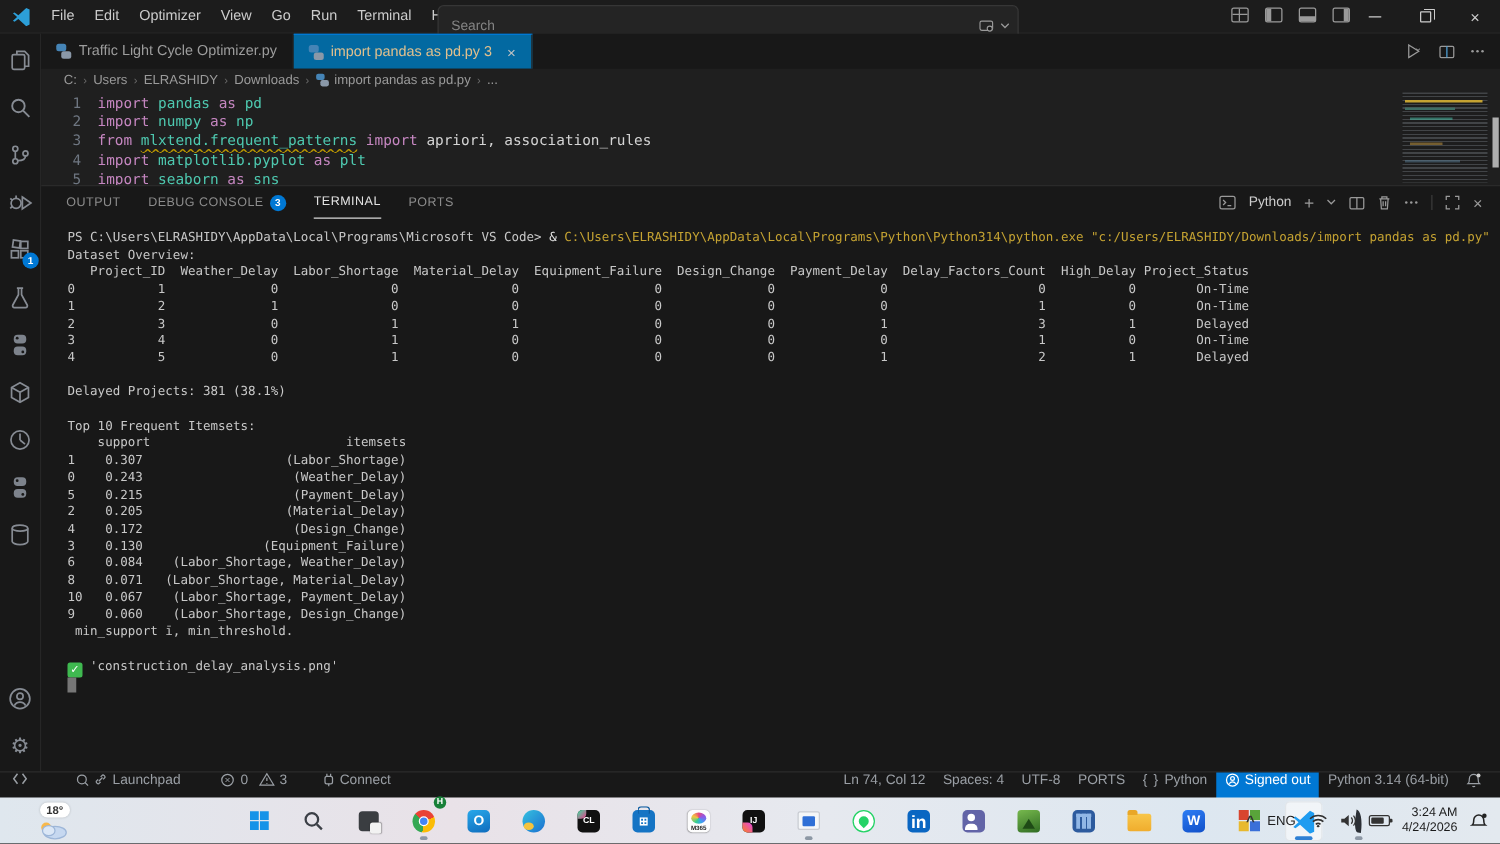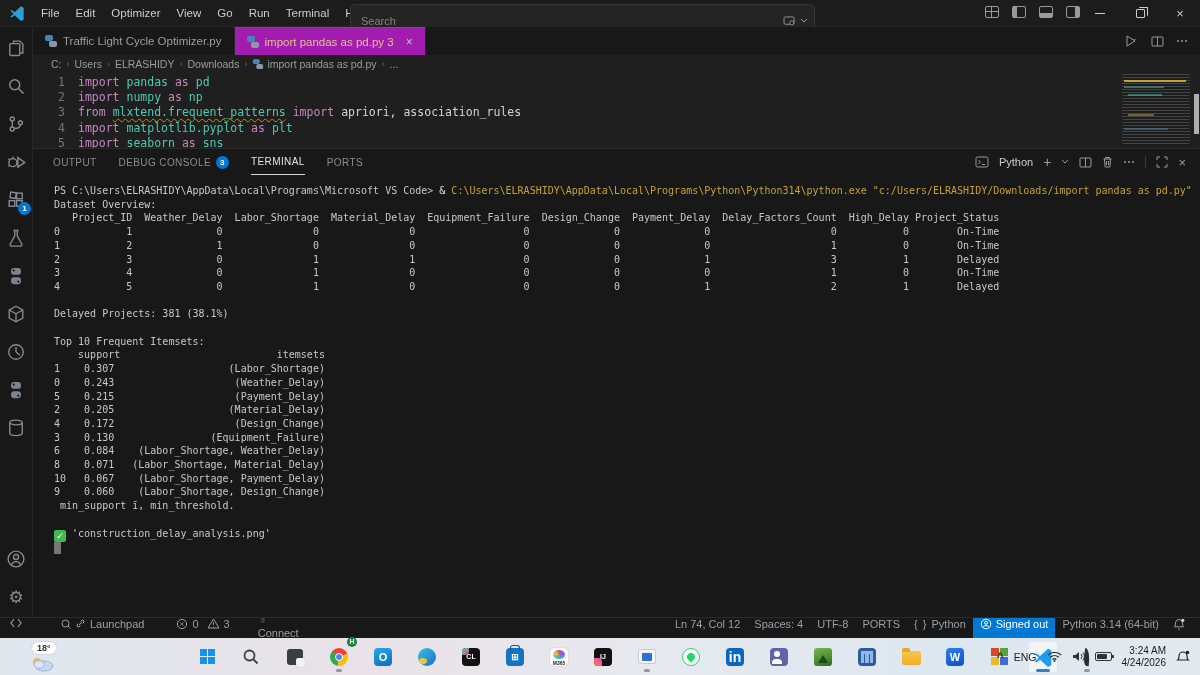--- a/index.html
+++ b/index.html
@@ -36,21 +36,21 @@
   .act-spacer { flex:1; }
   .act-badge { position:absolute; right:-3px; bottom:-3px; min-width:13px; height:13px; border-radius:7px;
     background:#0078d4; color:#fff; font-size:8px; display:flex; align-items:center; justify-content:center; font-weight:bold; }
   .gear-glyph { color:#868b93; font-size:17px; font-family:"DejaVu Sans", sans-serif; }
 
   
   #main { position:absolute; left:33px; top:27px; width:1167px; height:590px; }
   #tabbar { position:absolute; left:0; top:0; width:100%; height:28px; background:#181818; display:flex; }
   .tab { display:flex; align-items:center; gap:6px; padding:0 12px; font-size:11.5px;
     background:#181818; color:#9d9d9d; border-right:1px solid #252525; height:28px; }
-  .tab.active { background:#a21caf; color:#e2c08d; border-top:1px solid #0078d4; }
+  .tab.active { background:#0369a1; color:#e2c08d; border-top:1px solid #0078d4; }
   .tab .close-x { color:#c3c3c3; font-size:12px; margin-left:6px; }
   .pyicon { width:12px; height:12px; position:relative; }
   .pyicon i { position:absolute; width:8px; height:6px; border-radius:2px; }
   .pyicon i:first-child { left:0; top:0; background:#4584b6; }
   .pyicon i:last-child { right:0; bottom:0; background:#8a98a8; }
   .tab-actions { margin-left:auto; display:flex; align-items:center; gap:12px; padding-right:12px; color:#9a9a9a; }
 
   #breadcrumb { position:absolute; left:0; top:28px; width:100%; height:17px; background:#1f1f1f;
     display:flex; align-items:center; font-size:10.5px; color:#9b9b9b; padding-left:18px; gap:3px; }
   #breadcrumb .sep { color:#6b6b6b; font-size:9px; padding:0 2px; }
@@ -484,21 +484,21 @@
             <circle cx="6" cy="6" r="4.6" fill="none" stroke="#9a9fa5"></circle>
             <path d="M4 4l4 4M8 4l-4 4" stroke="#9a9fa5" transform="scale(.8) translate(1.5,1.5)"></path>
           </svg>
         <span>0</span>
         <svg class="sbi" width="13" height="11" viewBox="0 0 13 11" style="margin-left:4px;">
             <path d="M6.5 1L12 10H1z" fill="none" stroke="#9a9fa5"></path>
             <path d="M6.5 4.2v2.6M6.5 8.3v.6" stroke="#9a9fa5"></path>
           </svg>
         <span>3</span>
       </span>
-      <span class="sb-item" style="margin-left:14px;flex-direction:column;">
+      <span class="sb-item" style="margin-left:14px;">
         <svg class="sbi" width="10" height="12" viewBox="0 0 10 12">
             <rect x="2" y="3" width="6" height="6" rx="1.5" fill="none" stroke="#9a9fa5"></rect>
             <path d="M3.5 3V1M6.5 3V1M5 9v2" stroke="#9a9fa5"></path>
           </svg>
         <span>Connect</span>
       </span>
     </div>
     <div class="sb-right">
       <span class="sb-item">Ln 74, Col 12</span>
       <span class="sb-item">Spaces: 4</span>

